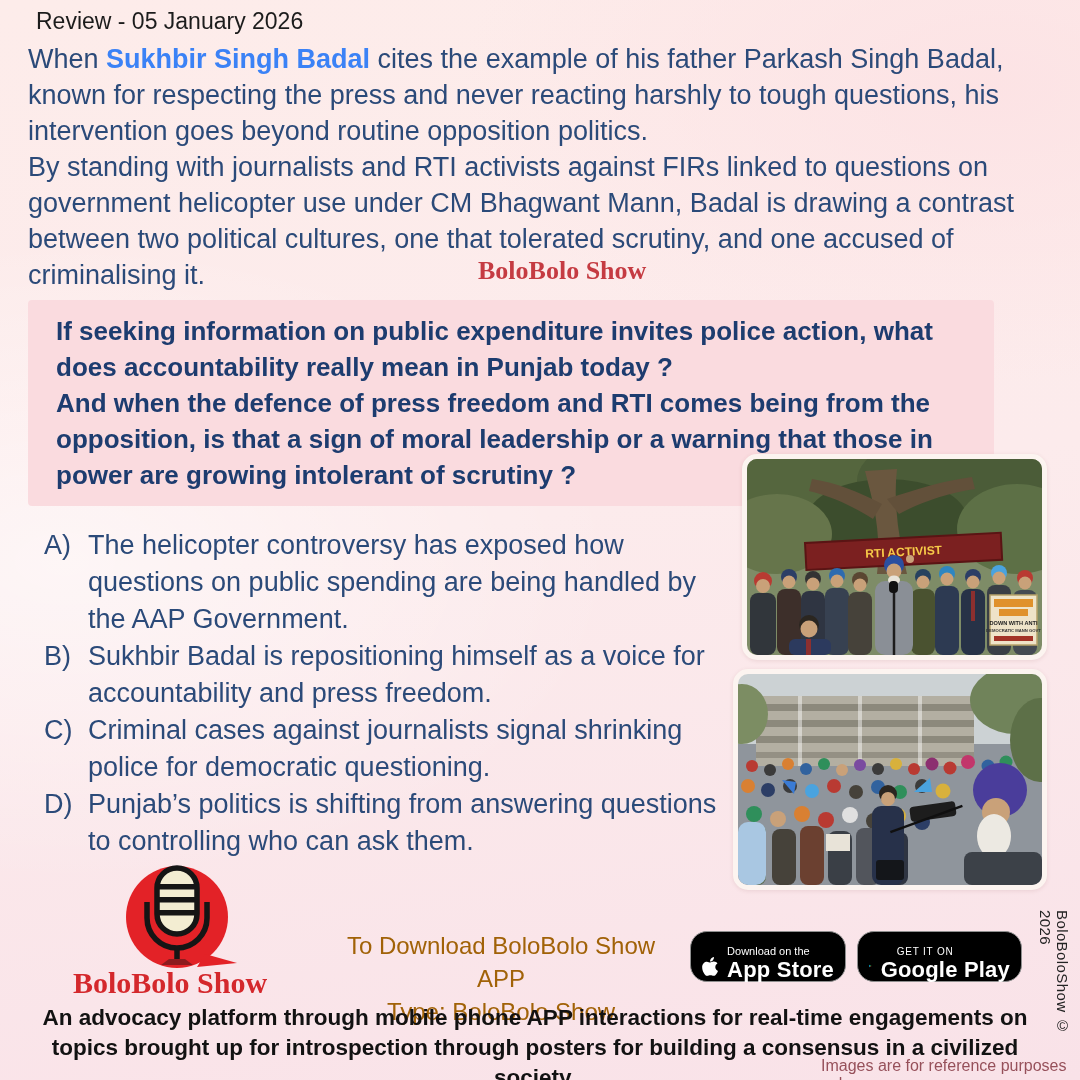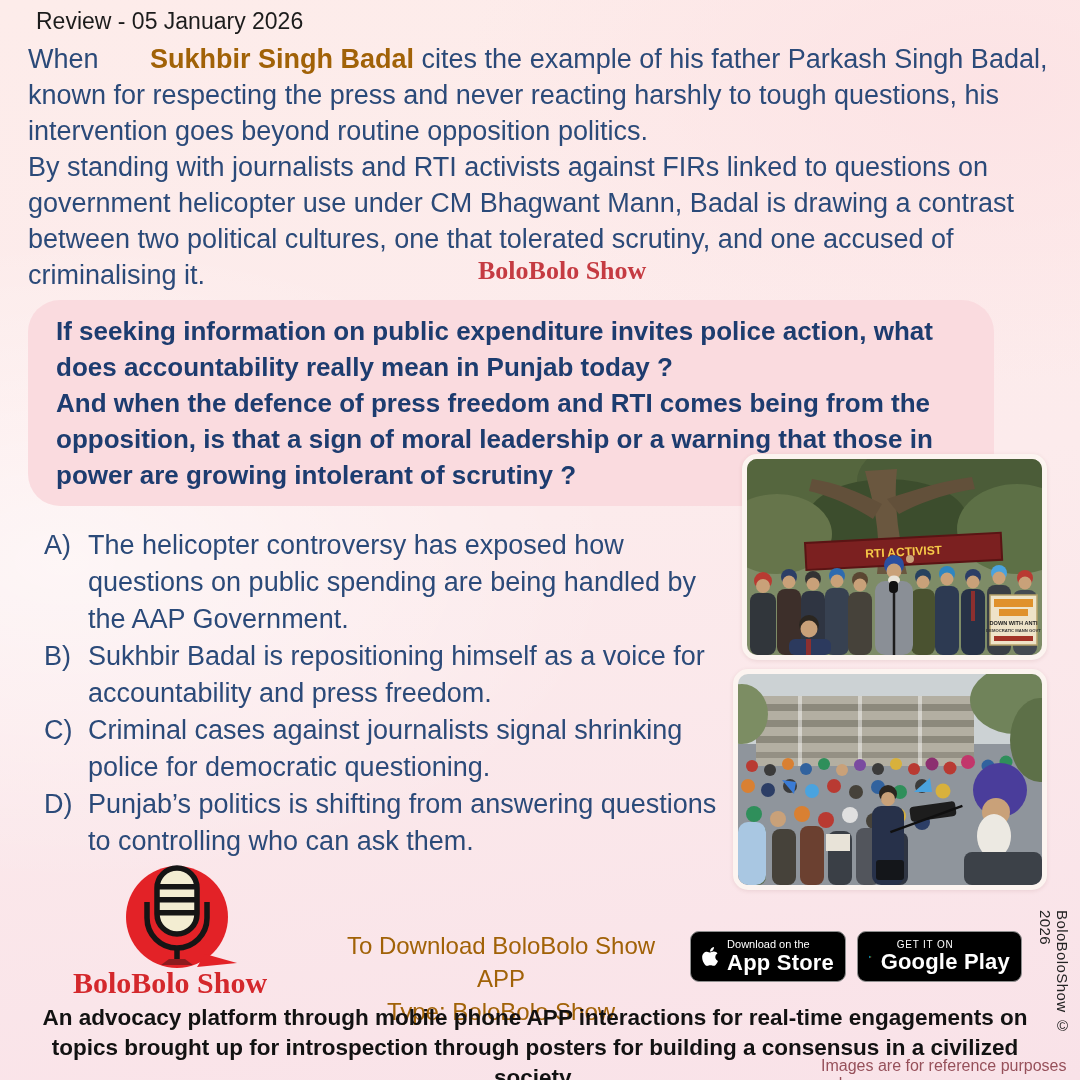--- a/index.html
+++ b/index.html
@@ -7,42 +7,42 @@
     width:1080px;height:1080px;position:relative;overflow:hidden;
     font-family:"Liberation Sans",sans-serif;
     background:
       radial-gradient(900px 520px at 6% 52%, rgba(255,255,255,0.55), rgba(255,255,255,0) 62%),
       radial-gradient(760px 420px at 92% 8%, rgba(252,226,228,0.9), rgba(252,226,228,0) 70%),
       linear-gradient(172deg,#fdecea 0%, #fcebec 48%, #f9e2e8 100%);
   }
   .hdr{position:absolute;left:36px;top:8px;font-size:23px;color:#1c1c1c;text-align:right;}
   .intro{position:absolute;left:28px;top:41px;width:1032px;font-size:27px;line-height:36px;color:#2b4a79;}
   .intro p{margin:0;}
-  .intro .b{font-weight:bold;color:#a16207;margin-left:44px;}
+  .intro .b{font-weight:bold;color:#3b82f6;}
   .watermark{position:absolute;left:478px;top:256px;font-family:"Liberation Serif",serif;font-weight:bold;font-size:26px;color:#c53b42;}
   .qbox{
     position:absolute;left:28px;top:300px;width:966px;height:206px;box-sizing:border-box;
-    background:#fadbdf;border-radius:32px;padding:13px 26px 0 28px;
+    background:#fadbdf;border-radius:4px;padding:13px 26px 0 28px;
     color:#1d3c6f;font-weight:bold;font-size:26px;line-height:36px;
   }
   .qbox p{margin:0;}
   .options{position:absolute;left:44px;top:527px;width:690px;font-size:27px;line-height:37px;color:#2b4a79;}
   .option{display:flex;}
   .option .prefix{flex:none;width:44px;}
   .option .text{flex:1;}
   .photo{position:absolute;background:#fdf6f2;border:5px solid #fcf4f0;border-radius:15px;overflow:hidden;box-shadow:0 1px 4px rgba(120,60,60,0.12);}
   .photo svg{display:block;}
   .photo1{left:742px;top:454px;width:295px;height:196px;}
   .photo2{left:733px;top:669px;width:304px;height:211px;}
   .logo-badge{position:absolute;left:113px;top:864px;width:132px;height:106px;}
   .logo-text{position:absolute;left:70px;top:966px;width:200px;text-align:center;
     font-family:"Liberation Serif",serif;font-weight:bold;font-size:30px;color:#d4282c;}
   .download{position:absolute;left:325px;top:929px;width:352px;text-align:center;font-size:24px;line-height:33px;color:#a16207;}
   .badge{position:absolute;top:931px;height:51px;box-sizing:border-box;background:#000;border:1px solid #8f8f8f;
-    border-radius:9px;display:flex;align-items:center;padding:0 11px;gap:9px;color:#fff;cursor:pointer;}
+    border-radius:17px;display:flex;align-items:flex-end;padding:0 11px;gap:9px;color:#fff;cursor:pointer;}
   .badge .lines{display:flex;flex-direction:column;justify-content:center;line-height:1.05;}
   .badge .small{font-size:11px;}
   .badge .big{font-size:22px;font-weight:bold;letter-spacing:0.2px;white-space:nowrap;}
   .badge.appstore{left:690px;width:156px;}
   .badge.gplay{left:857px;width:165px;}
   .badge.gplay .small{font-size:10px;letter-spacing:0.8px;padding-left:16px;}
   .desc{position:absolute;left:32px;top:1003px;width:1006px;text-align:center;font-weight:bold;font-size:22.5px;line-height:30px;color:#121212;}
   .copyright{position:absolute;right:9px;top:910px;height:150px;writing-mode:vertical-rl;font-size:15px;color:#232323;letter-spacing:0.4px;}
   .disclaimer{position:absolute;left:821px;top:1057px;font-size:16px;color:#96505a;}
 </style>

